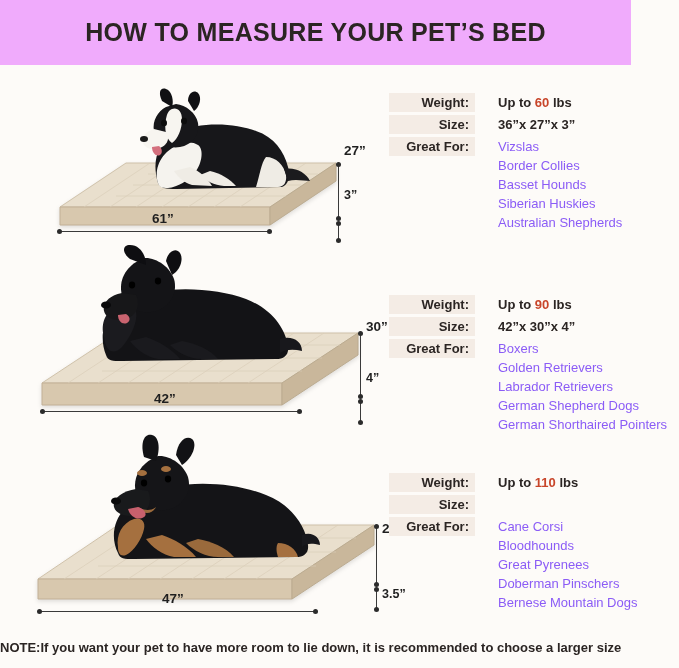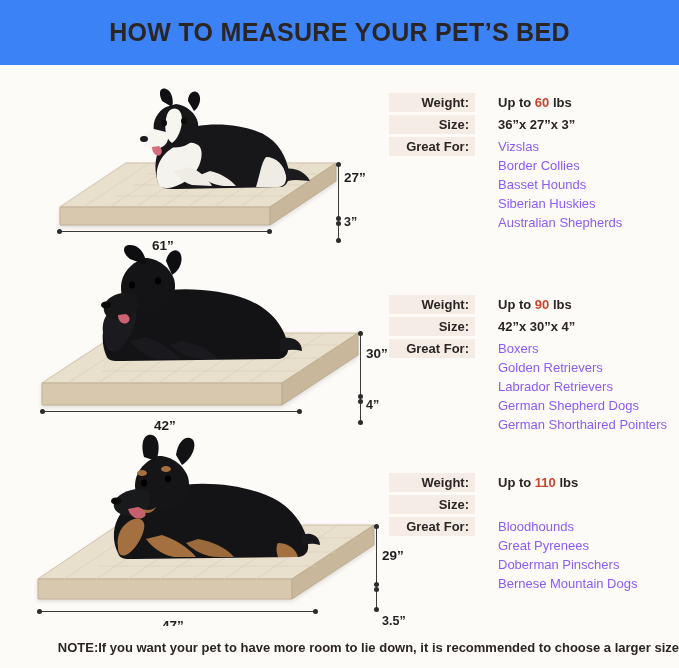--- a/index.html
+++ b/index.html
@@ -19,23 +19,23 @@
     width: 679px;
     height: 668px;
     background: #fdfbf8;
   }
 
   
   .header {
     position: absolute;
     left: 0;
     top: 0;
-    width: 679px;
+    width: 631px;
     height: 65px;
-    background: #3b82f6;
+    background: #f0abfc;
     display: flex;
     align-items: center;
     justify-content: center;
   }
   .header-title {
     font-size: 25px;
     font-weight: bold;
     letter-spacing: 0.3px;
     color: #2b2523;
     text-align: center;
@@ -85,21 +85,20 @@
     height: 5px;
     border-radius: 50%;
     background: #2b2b2b;
   }
   .dimlabel {
     position: absolute;
     font-size: 12.5px;
     font-weight: bold;
     color: #1f1f1f;
     white-space: nowrap;
-    margin-top: 27px;
   }
   .dimlabel.big { font-size: 13.5px; }
 
   
   .spec {
     position: absolute;
     right: 12px;
     width: 278px;
   }
   #spec-0 { top: 28px; }
@@ -142,21 +141,21 @@
 
   
   .footer {
     position: absolute;
     left: 0;
     top: 626px;
     width: 679px;
     height: 42px;
     display: flex;
     align-items: center;
-    justify-content: flex-end;
+    justify-content: flex-start;
     background: #fdfbf8;
   }
   .footer-note {
     font-size: 13px;
     font-weight: bold;
     color: #2b2523;
     white-space: nowrap;
   }
 </style>
 </head>
@@ -416,20 +415,21 @@
       <div class="spec-row">
         <div class="spec-key">Weight:</div>
         <div class="spec-val bold"><span>Up to </span><span class="accent">110</span><span> lbs</span></div>
       </div>
       <div class="spec-row">
         <div class="spec-key">Size:</div>
       </div>
       <div class="spec-row">
         <div class="spec-key">Great For:</div>
         <div class="spec-val">
+          <div class="breed">Cane Corsi</div>
           <div class="breed">Bloodhounds</div>
           <div class="breed">Great Pyrenees</div>
           <div class="breed">Doberman Pinschers</div>
           <div class="breed">Bernese Mountain Dogs</div>
         </div>
       </div>
     </div>
   </div>
 
   <div class="footer">

